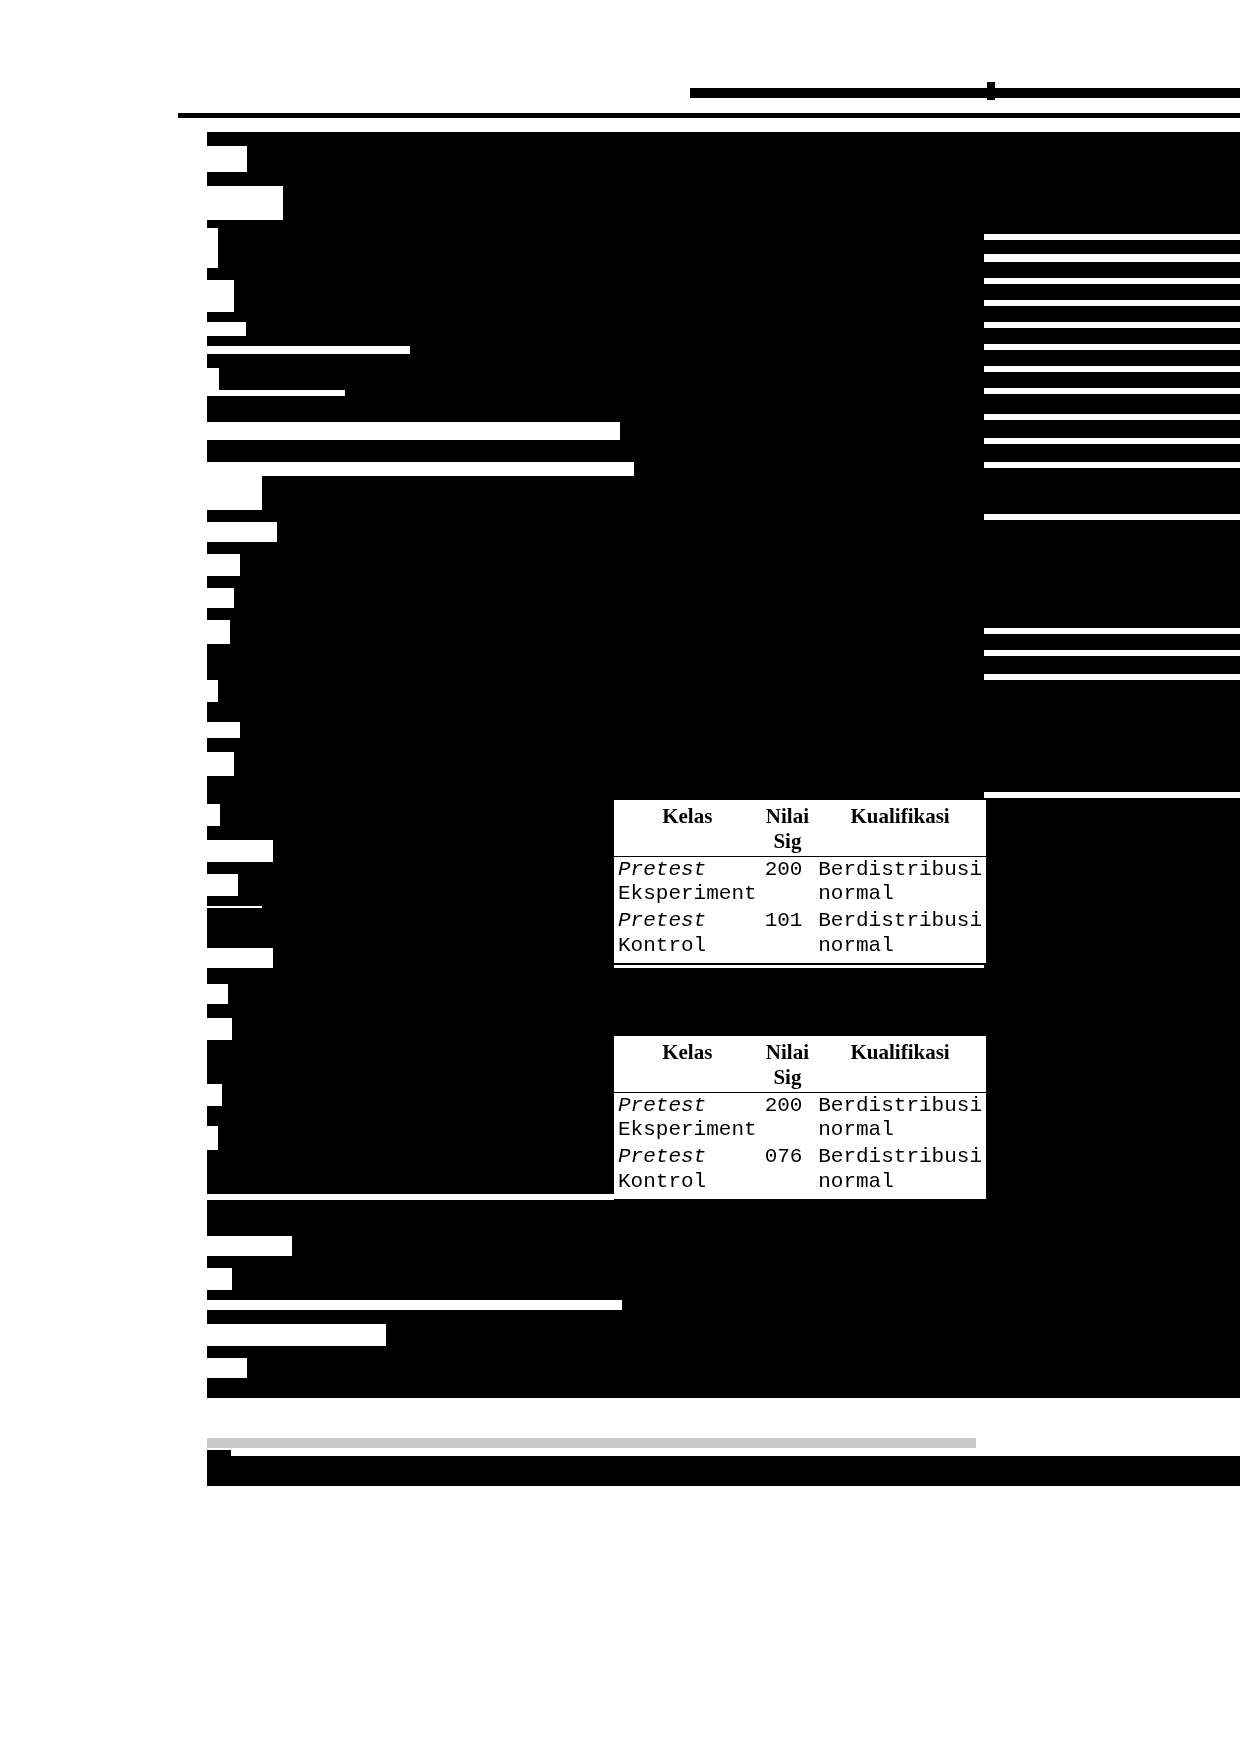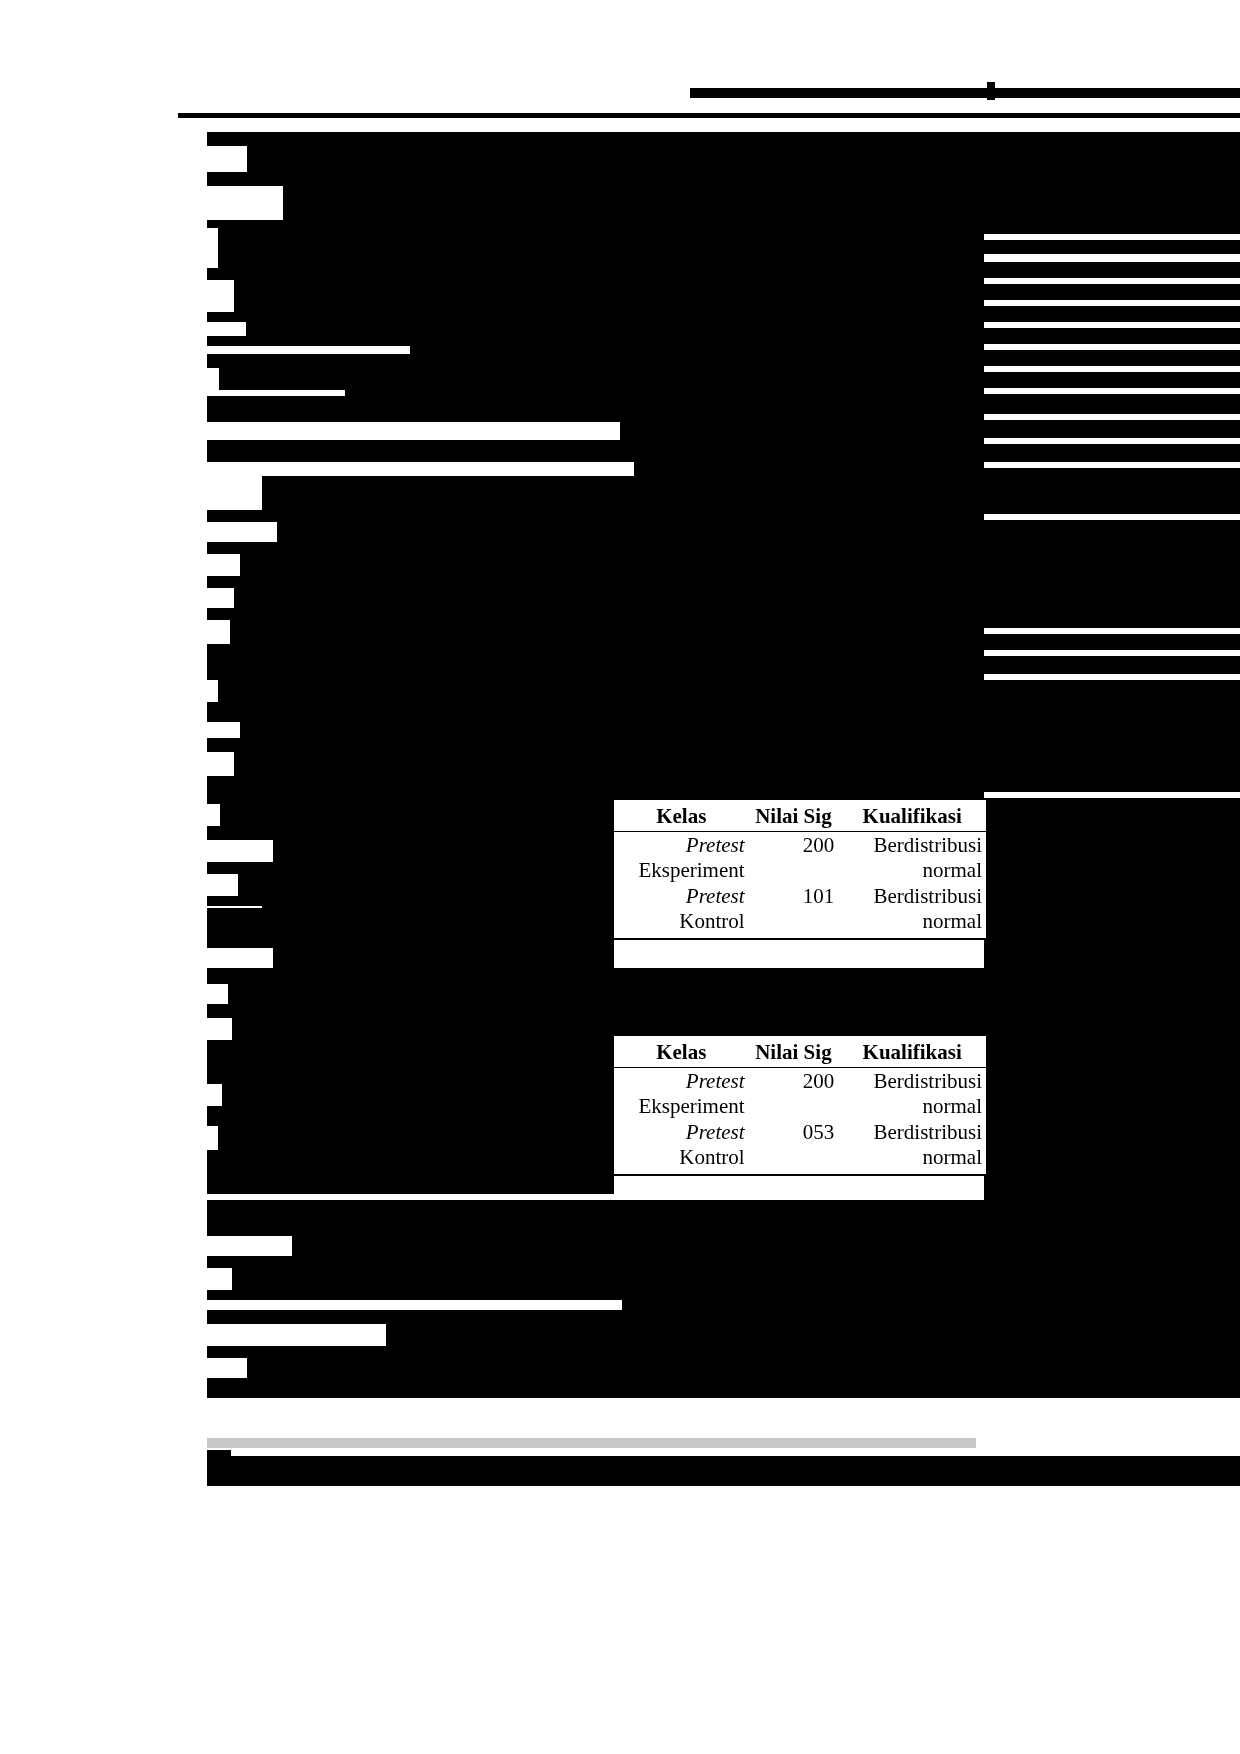--- a/index.html
+++ b/index.html
@@ -44,21 +44,22 @@
   }
   .doc-table thead th {
     font-weight: bold;
     text-align: center;
     border-top: 2px solid #000;
     border-bottom: 1.5px solid #000;
     padding-top: 4px;
     padding-bottom: 2px;
   }
   .doc-table tbody td {
-    text-align: right;
+    text-align: left;
+    font-family: Liberation Mono, monospace;
   }
   .doc-table tbody tr:last-child td {
     border-bottom: 2px solid #000;
     padding-bottom: 4px;
   }
   .cell-class {
     text-align: center;
   }
   .ital {
     font-style: italic;
@@ -224,21 +225,21 @@
         <td>
           <span>Berdistribusi</span><br>
           <span>normal</span>
         </td>
       </tr>
       <tr>
         <td class="cell-class">
           <span class="ital">Pretest</span><br>
           <span>Kontrol</span>
         </td>
-        <td>053</td>
+        <td>076</td>
         <td>
           <span>Berdistribusi</span><br>
           <span>normal</span>
         </td>
       </tr>
     </tbody>
   </table>
 
   <div class="grayrule" style="left:207px; top:1438px; width:769px; height:10px;"></div>
   <div class="blk" style="left:207px; top:1450px; width:24px; height:36px;"></div>

